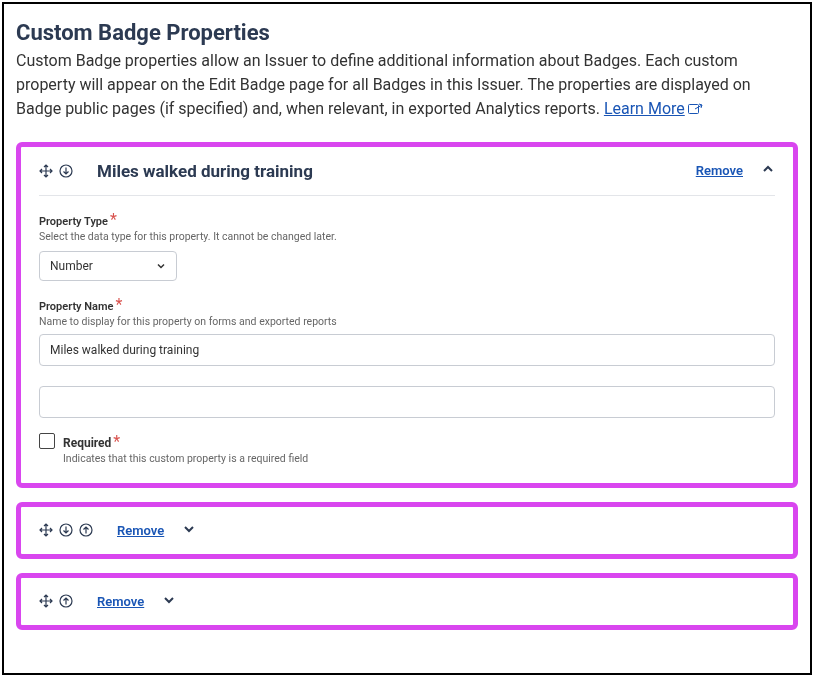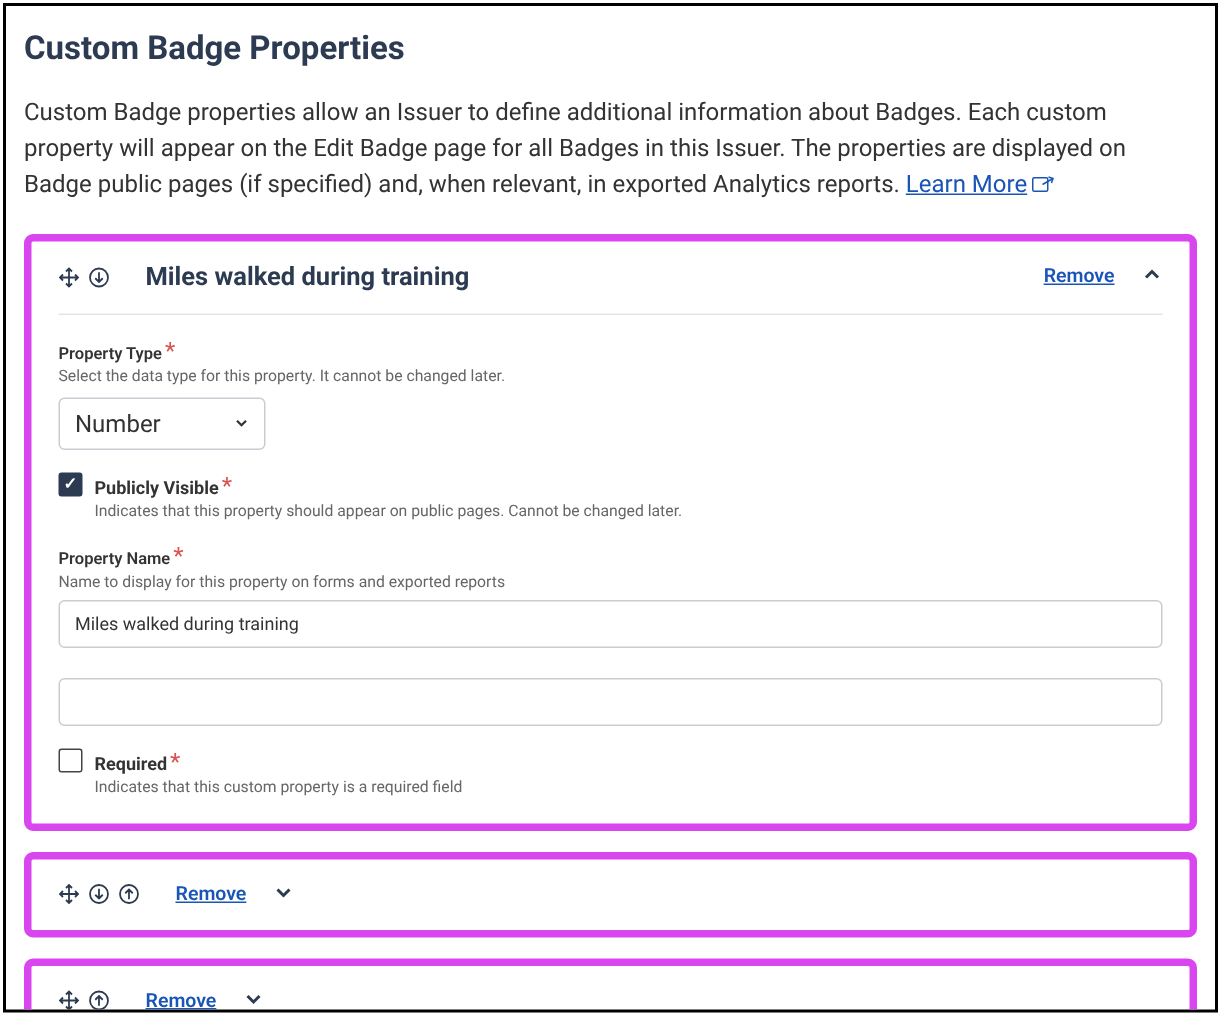--- a/index.html
+++ b/index.html
@@ -12,21 +12,21 @@
       border: 2px solid #000;
       width: 810px;
       height: 673px;
       padding: 16px 12px;
       overflow: hidden;
     }
     .page-title {
       font-size: 22px;
       font-weight: 700;
       color: #2c3a52;
-      margin-bottom: 18px;
+      margin-bottom: 4px;
     }
     .description {
       font-size: 16px;
       color: #333;
       line-height: 1.5;
       margin-bottom: 20px;
     }
     .learn-more {
       color: #1955b5;
       text-decoration: underline;
@@ -94,21 +94,21 @@
     }
     .select-box {
       margin-top: 8px;
       display: inline-flex;
       align-items: center;
       justify-content: space-between;
       border: 1px solid #c8ccd3;
       border-radius: 4px;
       padding: 7px 10px;
       width: 138px;
-      font-size: 16px;
+      font-size: 12px;
       color: #333;
       cursor: pointer;
       background: #fff;
     }
     .select-box svg { flex-shrink: 0; }
     .checkbox-row {
       display: flex;
       align-items: flex-start;
       gap: 8px;
     }
@@ -198,29 +198,20 @@
         <div><span class="field-label">Property Type</span><span class="req-star">*</span></div>
         <div class="field-hint">Select the data type for this property. It cannot be changed later.</div>
         <div class="select-box">
           <span>Number</span>
           <svg width="10" height="10" viewBox="0 0 10 10">
               <path d="M2 3.5 L5 6.5 L8 3.5" stroke="#333" stroke-width="1.5" fill="none"></path>
             </svg>
         </div>
       </div>
 
-      <div class="field-block">
-        <div class="checkbox-row">
-          <div class="checkbox checked"></div>
-          <div class="checkbox-text-wrap">
-            <div><span class="checkbox-label">Publicly Visible</span><span class="req-star">*</span></div>
-            <div class="checkbox-hint">Indicates that this property should appear on public pages. Cannot be changed later.</div>
-          </div>
-        </div>
-      </div>
 
       <div class="field-block">
         <div><span class="field-label">Property Name</span><span class="req-star">*</span></div>
         <div class="field-hint">Name to display for this property on forms and exported reports</div>
         <input class="text-input" type="text" value="Miles walked during training" style="">
       </div>
 
       <div class="field-block">
         <input class="text-input" type="text" value="" style="">
       </div>

